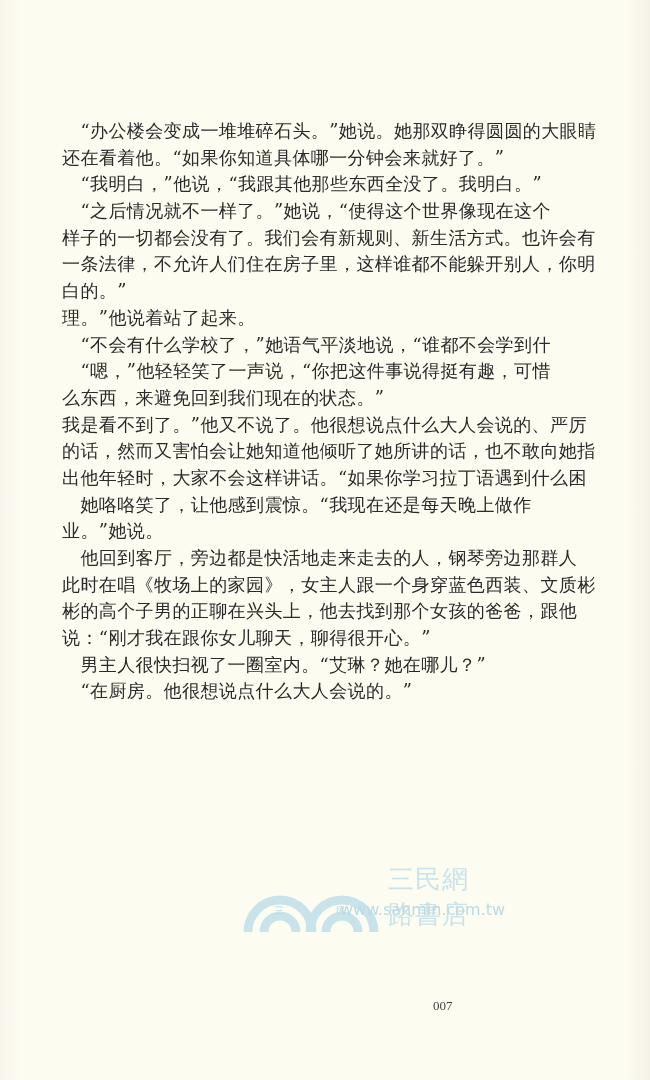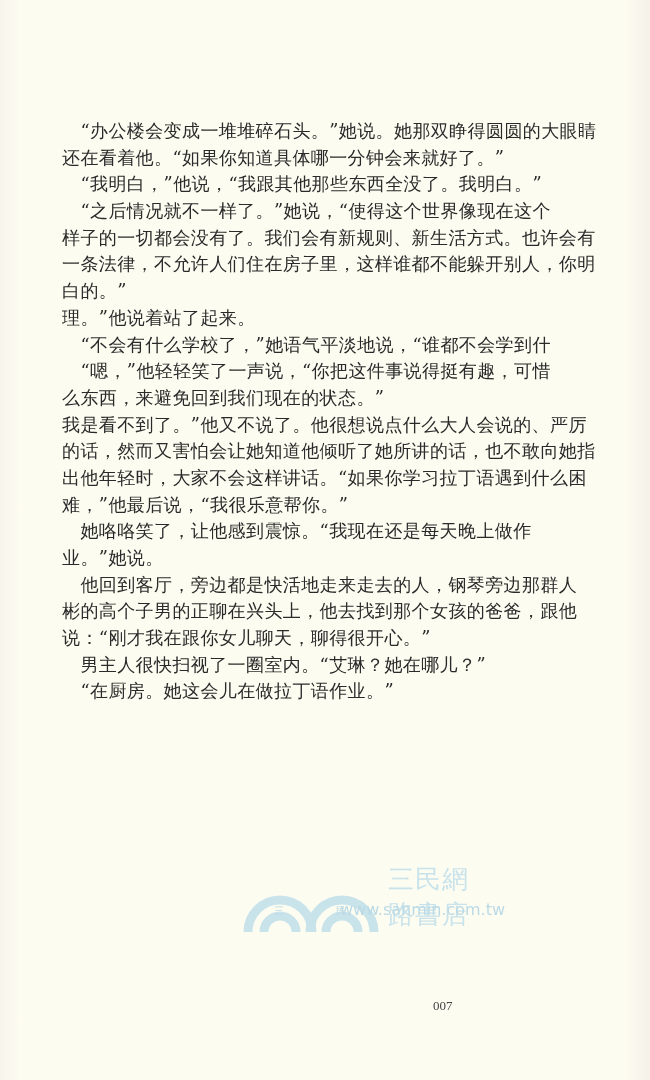--- a/index.html
+++ b/index.html
@@ -85,28 +85,28 @@
     <div class="line">样子的一切都会没有了。我们会有新规则、新生活方式。也许会有</div>
     <div class="line">一条法律，不允许人们住在房子里，这样谁都不能躲开别人，你明</div>
     <div class="line">白的。”</div>
     <div class="line">理。”他说着站了起来。</div>
     <div class="line">　“不会有什么学校了，”她语气平淡地说，“谁都不会学到什</div>
     <div class="line">　“嗯，”他轻轻笑了一声说，“你把这件事说得挺有趣，可惜</div>
     <div class="line">么东西，来避免回到我们现在的状态。”</div>
     <div class="line">我是看不到了。”他又不说了。他很想说点什么大人会说的、严厉</div>
     <div class="line">的话，然而又害怕会让她知道他倾听了她所讲的话，也不敢向她指</div>
     <div class="line">出他年轻时，大家不会这样讲话。“如果你学习拉丁语遇到什么困</div>
-    <div class="line">难，”他最后说，“我很乐意帮你。”</div>
     <div class="line">　她咯咯笑了，让他感到震惊。“我现在还是每天晚上做作</div>
     <div class="line">业。”她说。</div>
     <div class="line">　他回到客厅，旁边都是快活地走来走去的人，钢琴旁边那群人</div>
+    <div class="line">此时在唱《牧场上的家园》，女主人跟一个身穿蓝色西装、文质彬</div>
     <div class="line">彬的高个子男的正聊在兴头上，他去找到那个女孩的爸爸，跟他</div>
     <div class="line">说：“刚才我在跟你女儿聊天，聊得很开心。”</div>
     <div class="line">　男主人很快扫视了一圈室内。“艾琳？她在哪儿？”</div>
-    <div class="line">　“在厨房。她这会儿在做拉丁语作业。”</div>
+    <div class="line">　“在厨房。他很想说点什么大人会说的。”</div>
   </div>
 
   <div class="watermark">
     <svg class="wm-logo" width="150" height="70" viewBox="0 0 150 70">
       <g fill="none" stroke="#a7d3e8" stroke-width="9">
         <path d="M8 70 A32 32 0 0 1 72 70"></path>
         <path d="M24 70 A16 16 0 0 1 56 70"></path>
         <path d="M70 70 A32 32 0 0 1 134 70"></path>
         <path d="M86 70 A16 16 0 0 1 118 70"></path>
       </g>

